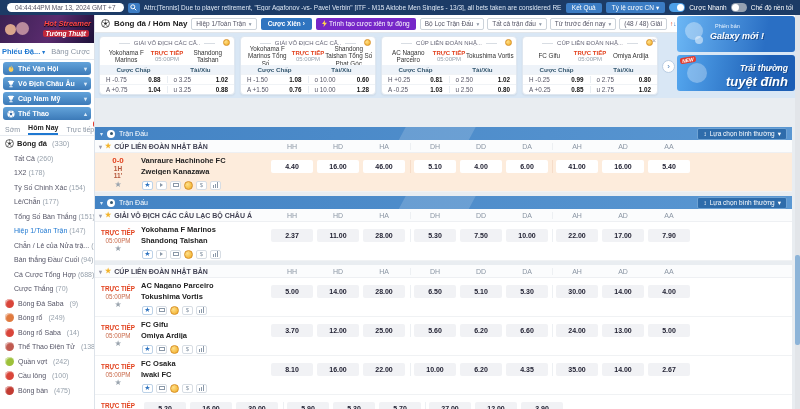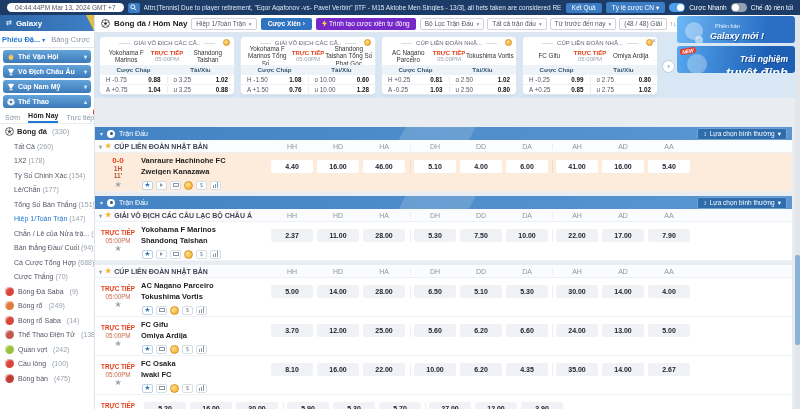--- a/index.html
+++ b/index.html
@@ -74,21 +74,21 @@
   .fc-time { color:#98a2ad; font-size:6px; white-space:nowrap; }
   .fcard-band { height:9px; flex:0 0 9px; background:#eef3f9; display:flex; align-items:center; font-size:6.2px; font-weight:bold; color:#34576f; }
   .fcard-band span { flex:1; text-align:center; }
   .fcard-row { flex:1; display:flex; align-items:center; font-size:6.3px; border-top:1px solid #f0f3f6; cursor:pointer; }
   .fcard-row .side { flex:1; padding-left:6px; color:#556; white-space:nowrap; }
   .fcard-row .odd { width:26px; flex:0 0 26px; padding-right:6px; text-align:right; font-weight:bold; color:#111; }
   .fcard-row .half2 { border-left:1px solid #e9eef3; }
   .next-arrow { position:absolute; left:567px; top:27px; width:13px; height:13px; border-radius:50%; background:#fff; border:1px solid #b9cde3; color:#4a7db5; font-size:8px; line-height:11px; text-align:center; cursor:pointer; }
 
   .banners { position:absolute; top:1px; right:5px; width:118px; display:flex; flex-direction:column; gap:3px; z-index:5; }
-  .banner { height:27px; border-radius:3px; position:relative; overflow:hidden; color:#fff; cursor:pointer;padding-left:9px; }
+  .banner { height:36px; border-radius:3px; position:relative; overflow:hidden; color:#fff; cursor:pointer;padding-left:9px; }
   .banner1 { background:linear-gradient(100deg,#6cb7f5,#2a6fc4 75%); }
   .banner1::before { content:""; position:absolute; left:8px; top:6px; width:18px; height:18px; border-radius:50%; background:rgba(255,255,255,.35); }
   .banner1::after { content:""; position:absolute; left:18px; top:20px; width:8px; height:8px; border-radius:50%; background:rgba(255,255,255,.5); }
   .b1-small { position:absolute; left:38px; top:7px; font-size:5.5px; color:#eaf4ff; }
   .b1-big { position:absolute; left:33px; top:15px; font-size:9px; font-weight:bold; font-style:italic; text-shadow:1px 1px 0 #1a4c8c; }
   .banner2 { background:linear-gradient(100deg,#55a7ef,#1d5fb5 75%); }
   .banner2::before { content:""; position:absolute; left:10px; top:8px; width:20px; height:20px; border-radius:50%; background:rgba(255,255,255,.3); }
   .new-tag { position:absolute; left:3px; top:2px; background:#e23b2e; font-size:5px; font-weight:bold; font-style:italic; padding:0 2px; border-radius:2px; transform:rotate(-10deg); }
   .b2-l1 { position:absolute; right:7px; top:8px; font-size:8.5px; font-weight:bold; font-style:italic; text-shadow:1px 1px 0 #174a8c; }
   .b2-l2 { position:absolute; right:7px; top:19px; font-size:13px; font-weight:bold; font-style:italic; text-shadow:1px 1px 0 #174a8c; }
@@ -162,24 +162,25 @@
       </span>
     <span class="tb-label">Cược Nhanh</span>
     <span class="toggle off">
         <span class="knob"></span>
       </span>
     <span class="tb-label">Chế độ nền tối</span>
   </header>
 
   <div class="content">
     <aside class="sidebar">
-      <div class="sb-header">
-        <span class="swap-icon">⇄</span>
-        <span>Galaxy</span>
-        <span class="sb-pencil"></span>
+      <div class="sb-banner">
+        <span class="av a1"></span>
+        <span class="av a2"></span>
+        <div class="l1">Hot Streamer</div>
+        <div class="l2">Tường Thuật</div>
       </div>
       <div class="sb-tabs">
         <div class="sb-tab active">
           <span>Phiếu Đặ...</span> <span style="font-size:5.5px;">▾</span>
         </div>
         <div class="sb-tab">Bảng Cược</div>
       </div>
       <div id="accordion-list">
           <div class="accordion">
     <span class="acc-icon">
@@ -505,21 +506,21 @@
           <div class="next-arrow">›</div>
       </div>
 
       <div class="banners">
         <div class="banner banner1">
           <div class="b1-small">Phiên bản</div>
           <div class="b1-big">Galaxy mới !</div>
         </div>
         <div class="banner banner2">
           <span class="new-tag">NEW</span>
-          <div class="b2-l1">Trải nghiệm</div>
+          <div class="b2-l1">Trải thường</div>
           <div class="b2-l2">tuyệt đỉnh</div>
         </div>
       </div>
 
       <div class="sections" id="sections-list">
           <section class="section">
     <div class="sec-bar">
       <span class="chev">▾</span>
       <span class="sec-ball"></span>
       <span>Trận Đấu</span>

